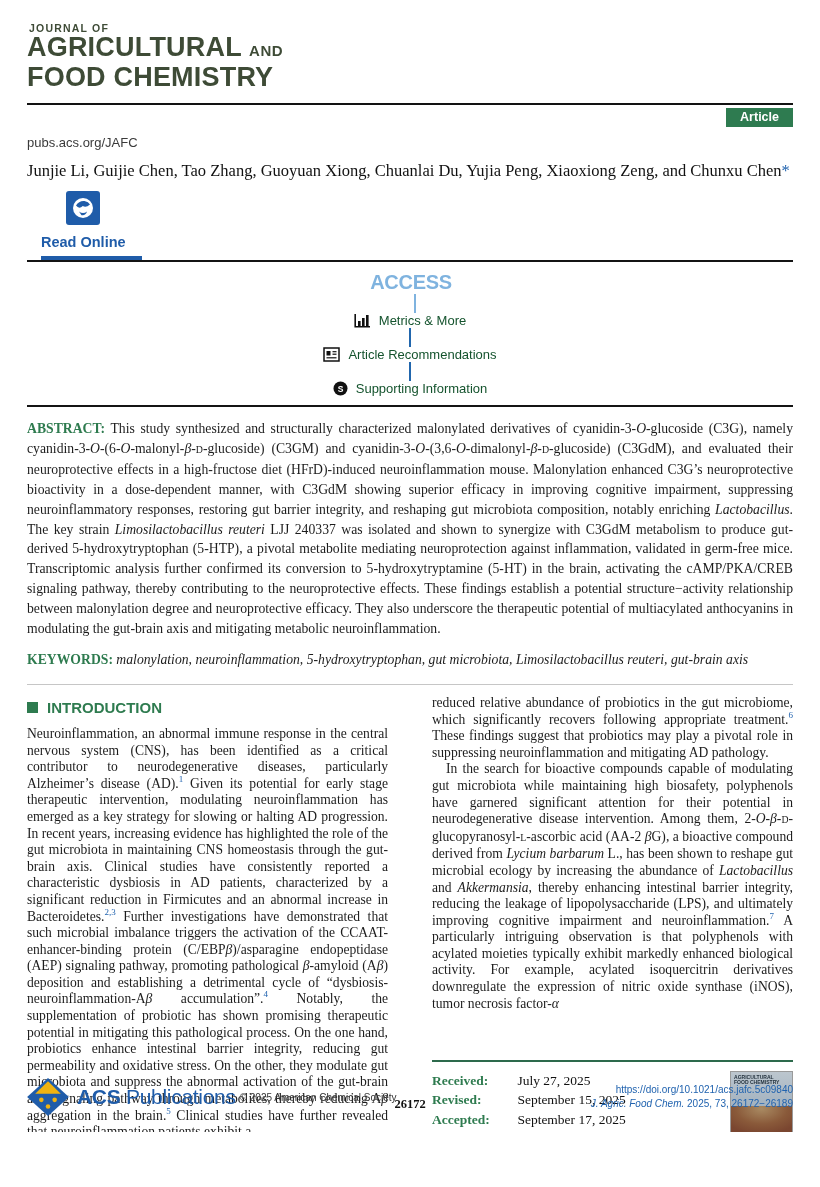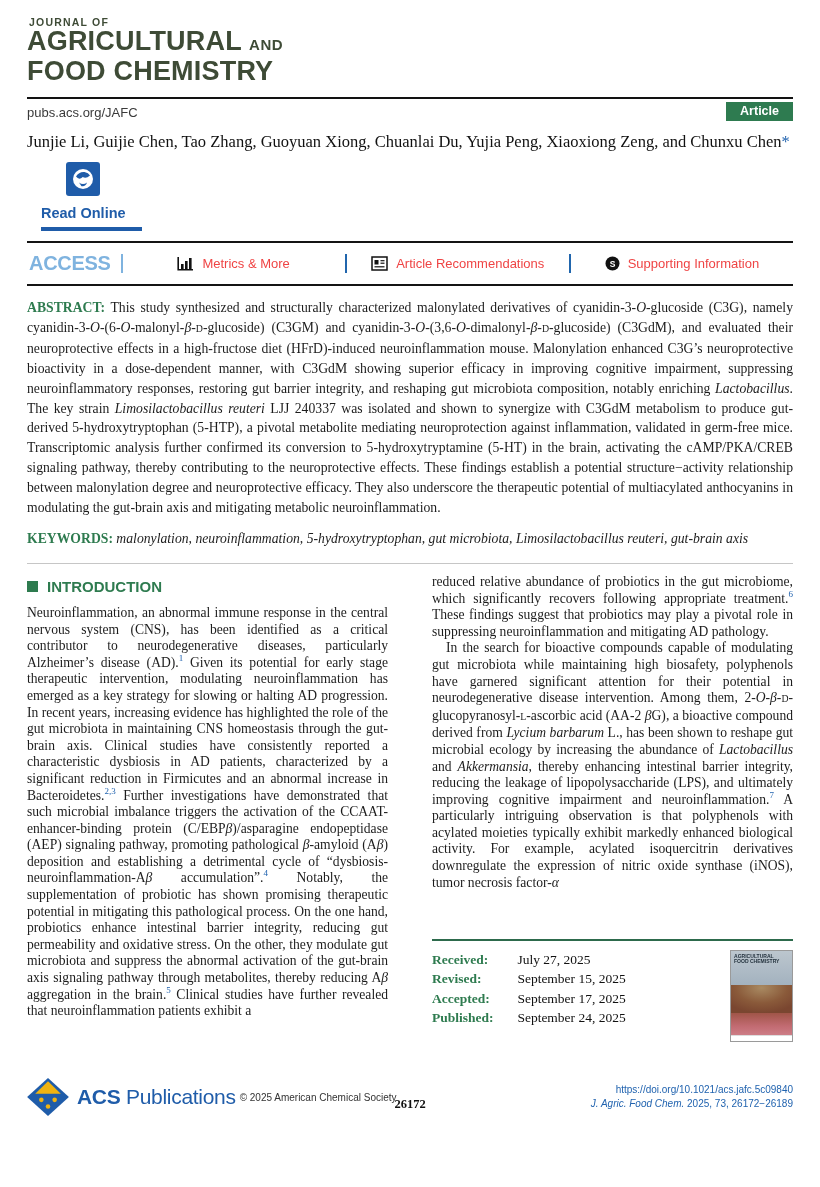--- a/index.html
+++ b/index.html
@@ -1,58 +1,58 @@
 <!DOCTYPE html>
 <html><head>
 <meta charset="utf-8">
 <style>
   * { margin:0; padding:0; box-sizing:border-box; }
   html,body { background:#fff; }
   .page {
     position:relative; width:820px; height:1132px; margin:0 auto;
     background:#fff; overflow:hidden;
-    padding:0 27px;
+    padding:6px 27px;
     font-family:"Liberation Serif", serif; color:#1c1c1c;
   }
   
   .masthead { padding-top:16px; color:#3e4b36; font-family:"Liberation Sans", sans-serif; }
   .mast-kicker { font-size:10.5px; font-weight:700; letter-spacing:1.2px; margin-left:2px; }
   .mast-line { font-size:27px; font-weight:700; line-height:27px; letter-spacing:.2px; }
   .mast-and { font-size:15px; font-weight:700; letter-spacing:.5px; }
   .rule-dark { border-top:2.5px solid #121212; margin-top:12px; }
   
   .topbar { display:flex; justify-content:space-between; align-items:flex-start; margin-top:3px; font-family:"Liberation Sans", sans-serif; }
-  .url { font-size:13px; color:#3a3a3a; padding-top:3px; text-decoration:none; }
+  .url { font-size:13px; color:#3a3a3a; padding-top:3px; text-decoration:none;margin-top:24px; }
   .badge { background:#2e7b50; color:#fff; font-size:12.5px; font-weight:700; padding:2px 14px 3px; }
   
   .title { margin-top:13px; font-family:"Liberation Sans", sans-serif; font-weight:700;
            font-size:24.5px; line-height:32px; color:#161616; letter-spacing:-.2px; }
   .authors { margin-top:9px; font-size:16.5px; line-height:23px; color:#111; }
   .blue { color:#2163af; }
   
   .cite-row { margin-top:9px; display:flex; align-items:stretch; font-family:"Liberation Sans", sans-serif; }
   .cite-left { display:flex; align-items:center; gap:11px; width:338px;
                border-bottom:4px solid #ee8a33; padding-bottom:6px; }
   .cite-icon { width:34px; height:34px; background:#ee8a33; border-radius:4px;
                display:flex; align-items:center; justify-content:center; flex:none; }
   .cite-text { font-size:13.5px; color:#111; }
   .cite-ref { color:#2163af; }
   .read-online { margin-left:14px; display:flex; align-items:center; gap:9px;
                  border-bottom:4px solid #1f5ca9; padding:0 16px 6px 0;
                  font-size:14.5px; font-weight:700; color:#1f5ca9; cursor:pointer;flex-direction:column; }
   .ro-icon { width:34px; height:34px; background:#1f5ca9; border-radius:3px;
              display:flex; align-items:center; justify-content:center; flex:none; }
   
-  .access-bar { margin-top:10px; border-top:2.5px solid #141414; border-bottom:2.5px solid #141414;
-                padding:9px 0; display:flex; align-items:center; font-family:"Liberation Sans", sans-serif; }
+  .access-bar { border-top:2.5px solid #141414; border-bottom:2.5px solid #141414;
+                padding:9px 0; display:flex; align-items:center; font-family:"Liberation Sans", sans-serif;flex-direction:column; }
   .access { color:#7fb3df; font-size:20px; font-weight:700; letter-spacing:-.3px; padding-left:2px; }
   .vsep { width:2px; height:19px; background:#2166ad; flex:none; }
   .vsep.light { background:#7fb3df; margin-left:10px; }
   .access-item { flex:1; display:flex; justify-content:center; gap:8px;
-                 font-size:13px; color:#ef4444; cursor:pointer; }
+                 font-size:13px; color:#14532d; cursor:pointer; }
   
   .abstract { margin-top:12px; font-size:13.7px; line-height:19.9px; text-align:justify; color:#1c1c1c; }
   .green-label { color:#2e7b4f; font-weight:700; }
   .keywords { margin-top:11px; font-size:13.7px; line-height:19px; }
   .rule-light { border-top:1px solid #c6c6c6; margin-top:15px; }
   
   .columns { margin-top:10px; display:flex; gap:44px; height:468px; overflow:hidden; }
   .col { flex:1; min-width:0; }
   .col-right { position:relative; }
   .section-head { display:flex; align-items:center; gap:9px; margin:4px 0 10px;

